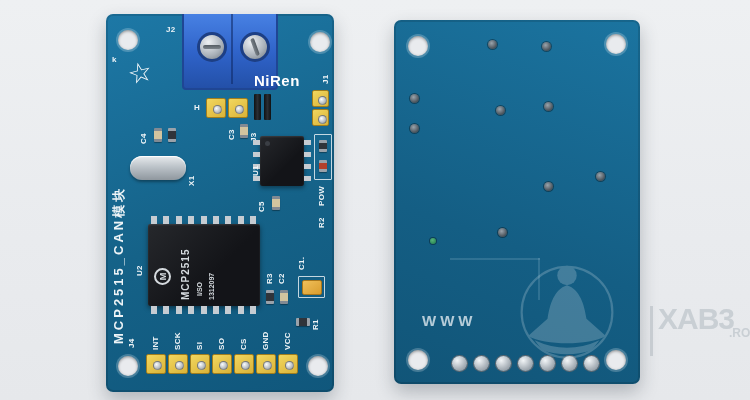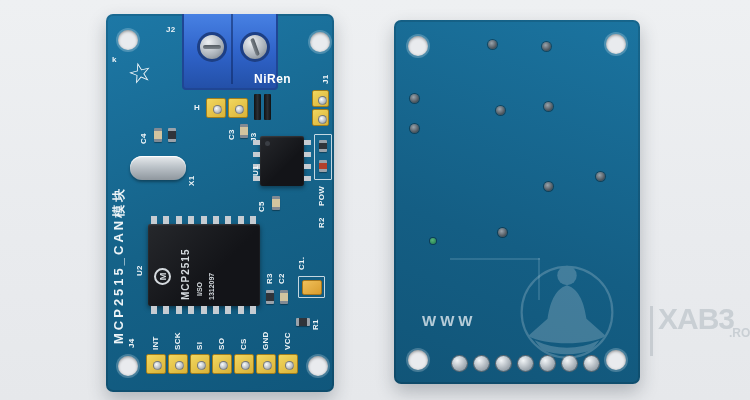--- a/index.html
+++ b/index.html
@@ -23,21 +23,21 @@
     background:#e9ebee; box-shadow:inset 0 1px 3px rgba(0,0,0,.4), 0 0 0 2px rgba(255,255,255,.22); }
 
   .silk { position:absolute; color:#eef4f7; font-weight:bold; font-size:8px;
     letter-spacing:.3px; line-height:1; white-space:nowrap; }
   .rv { transform:rotate(-90deg); transform-origin:0 0; }
 
   .star { position:absolute; left:22px; top:46px; font-size:27px; color:#fff;
     transform:rotate(-14deg); line-height:1; }
 
   .brand { position:absolute; left:148px; top:58px; color:#fff; font-weight:bold;
-    font-size:12px; letter-spacing:.5px; }
+    font-size:15px; letter-spacing:.5px; }
 
   .term { position:absolute; left:76px; top:-6px; width:96px; height:82px;
     background:linear-gradient(180deg,#4a84e6 0%,var(--terminal,#2f63c9) 55%,#2350a8 100%);
     border:2px solid #1f4694; border-radius:4px; }
   .term-divider { position:absolute; left:47px; top:4px; bottom:4px; width:2px; background:rgba(15,40,100,.55); }
   .screw { position:absolute; top:22px; width:30px; height:30px; border-radius:50%;
     background:radial-gradient(circle at 35% 30%,#eef1f4,#a8b0b8 60%,#6f777f);
     border:3px solid #1d3f84; }
   .slot { position:absolute; left:3px; right:3px; top:10px; height:4px;
     background:linear-gradient(#555d64,#7b838a); border-radius:2px; }

